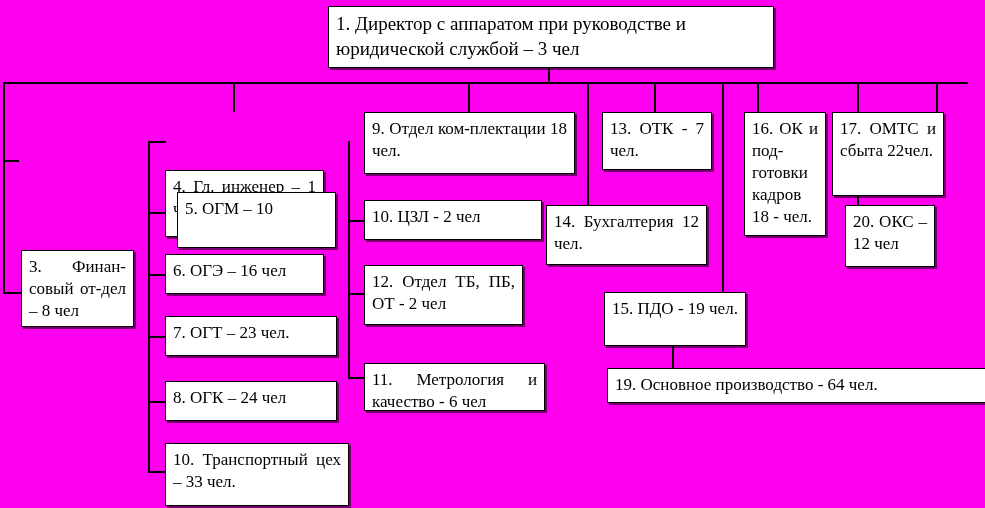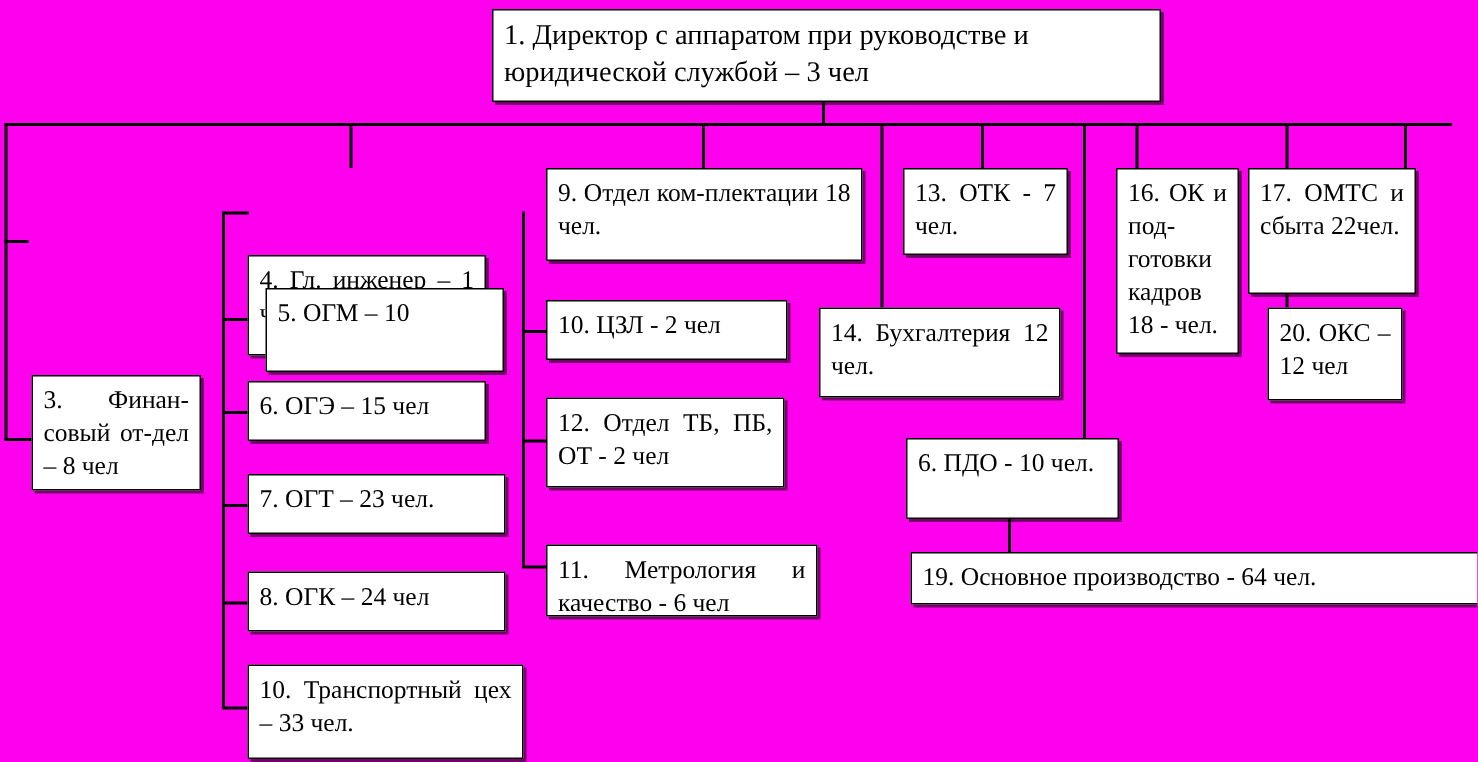--- a/index.html
+++ b/index.html
@@ -84,41 +84,41 @@
 
   <div class="node center" style="left:328px; top:6px; width:446px; height:62px; font-size:19px;">1. Директор с аппаратом при руководстве и юридической службой – 3 чел</div>
 
 
   <div class="node" style="left:21px; top:250px; width:113px; height:77px;">3. Финан-совый от-дел – 8 чел</div>
 
   <div class="node" style="left:165px; top:128px; width:159px; height:67px;margin-top:42px;">4. Гл. инженер – 1 чел.</div>
 
   <div class="node" style="left:165px; top:192px; width:159px; height:56px;margin-left:12px;">5. ОГМ – 10</div>
 
-  <div class="node" style="left:165px; top:254px; width:159px; height:40px;">6. ОГЭ – 15 чел</div>
+  <div class="node" style="left:165px; top:254px; width:159px; height:40px;">6. ОГЭ – 16 чел</div>
 
   <div class="node" style="left:165px; top:316px; width:172px; height:40px;">7. ОГТ – 23 чел.</div>
 
   <div class="node" style="left:165px; top:381px; width:172px; height:40px;">8. ОГК – 24 чел</div>
 
   <div class="node" style="left:165px; top:443px; width:184px; height:63px;">10. Транспортный цех – 33 чел.</div>
 
   <div class="node" style="left:364px; top:112px; width:211px; height:62px;">9. Отдел ком-плектации 18 чел.</div>
 
-  <div class="node" style="left:364px; top:200px; width:161px; height:40px;">10. ЦЗЛ - 2 чел</div>
+  <div class="node" style="left:364px; top:200px; width:178px; height:40px;">10. ЦЗЛ - 2 чел</div>
 
   <div class="node" style="left:364px; top:265px; width:159px; height:60px;">12. Отдел ТБ, ПБ, ОТ - 2 чел</div>
 
   <div class="node" style="left:364px; top:363px; width:181px; height:48px;">11. Метрология и качество - 6  чел</div>
 
   <div class="node" style="left:602px; top:112px; width:110px; height:58px;">13. ОТК - 7 чел.</div>
 
   <div class="node" style="left:546px; top:205px; width:161px; height:60px;">14. Бухгалтерия 12   чел.</div>
 
-  <div class="node" style="left:604px; top:292px; width:142px; height:54px;">6. ПДО - 10 чел.</div>
+  <div class="node" style="left:604px; top:292px; width:142px; height:54px;">15. ПДО - 19 чел.</div>
 
   <div class="node" style="left:607px; top:368px; width:413px; height:35px; text-align:left;">19. Основное производство - 64 чел.</div>
 
   <div class="node" style="left:744px; top:112px; width:82px; height:124px;">16. ОК и под-готовки кадров 18 - чел.</div>
 
   <div class="node" style="left:832px; top:112px; width:112px; height:84px;">17. ОМТС и сбыта 22чел.</div>
 
   <div class="node" style="left:845px; top:205px; width:90px; height:62px;">20. ОКС – 12 чел</div>
 
 </div>

